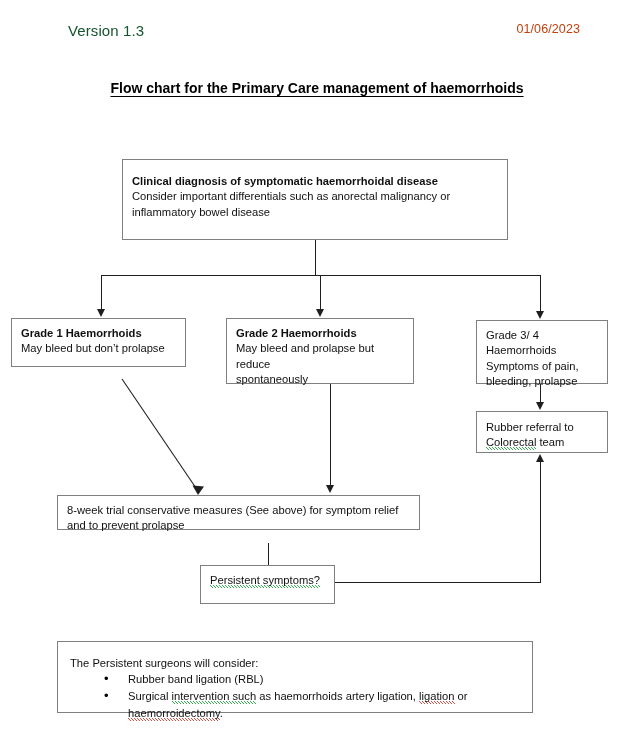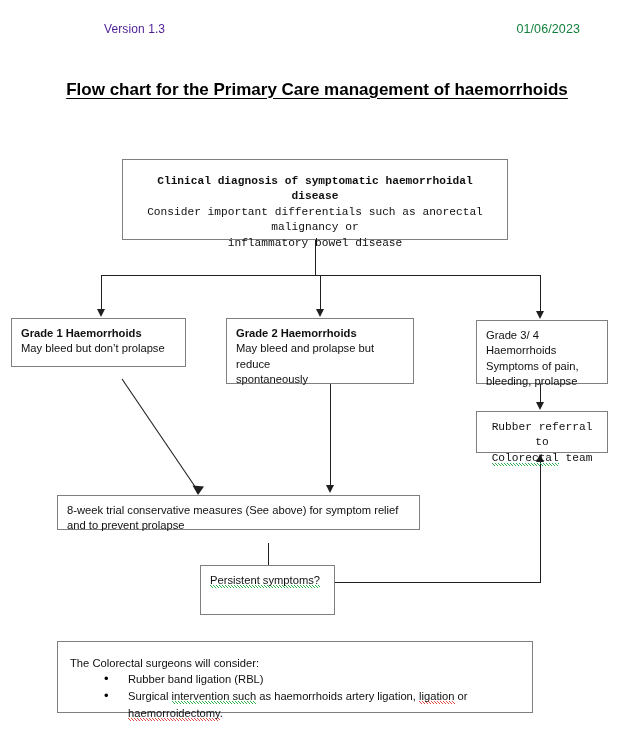--- a/index.html
+++ b/index.html
@@ -10,58 +10,58 @@
     color:#1a1a1a;
     position:relative;
     overflow:hidden;
     -webkit-font-smoothing:antialiased;
   }
   .page{position:absolute;inset:0;}
 
   
   .hdr-version{
     position:absolute;left:68px;top:22px;
-    font-size:12px;color:#4c1d95;letter-spacing:.1px;margin-left:36px;
+    font-size:15px;color:#14532d;letter-spacing:.1px;
   }
   .hdr-date{
     position:absolute;right:54px;top:22px;
-    font-size:12.5px;color:#15803d;letter-spacing:.1px;text-align:center;
+    font-size:12.5px;color:#c2410c;letter-spacing:.1px;text-align:center;
   }
   .doc-title{
     position:absolute;left:0;right:0;top:80px;
     text-align:center;
-    font-size:17px;font-weight:bold;color:#000;
+    font-size:14px;font-weight:bold;color:#000;
   }
   .doc-title span{
     text-decoration:underline;
     text-underline-offset:2.5px;
   }
 
   
   .node{
     position:absolute;
     border:1px solid #7f7f7f;
     background:#fff;
     box-sizing:border-box;
     font-size:11.2px;
     line-height:15.4px;
     color:#101010;
     padding:7px 9px;
   }
   .node .b{font-weight:bold;}
-  .node.center{text-align:center;font-family:Liberation Mono, monospace;}
+  .node.center{text-align:left;}
 
   
   #node-diagnosis{left:122px;top:159px;width:386px;height:81px;padding-top:14px;}
   #node-grade1{left:11px;top:318px;width:175px;height:49px;}
   #node-grade2{left:226px;top:318px;width:188px;height:66px;}
   #node-grade34{left:476px;top:320px;width:132px;height:64px;}
   #node-referral{left:476px;top:411px;width:132px;height:42px;padding-top:8px;}
   #node-trial{left:57px;top:495px;width:363px;height:35px;}
-  #node-persistent{left:200px;top:565px;width:135px;height:50px;}
+  #node-persistent{left:200px;top:565px;width:135px;height:39px;}
   #node-surgeons{left:57px;top:641px;width:476px;height:72px;padding:14px 12px 10px 12px;}
 
   
   .sq-green{
     background-image:linear-gradient(45deg,transparent 42%,#2faf4a 42%,#2faf4a 58%,transparent 58%);
     background-size:3px 3px;
     background-repeat:repeat-x;
     background-position:0 100%;
     padding-bottom:2px;
   }
@@ -172,20 +172,20 @@
 
   <div class="node" id="node-trial">
     <div>8-week trial conservative measures (See above) for symptom relief and to prevent prolapse</div>
   </div>
 
   <div class="node" id="node-persistent">
     <span class="sq-green">Persistent symptoms?</span>
   </div>
 
   <div class="node" id="node-surgeons">
-    <div>The Colorectal surgeons will consider:</div>
+    <div>The Persistent surgeons will consider:</div>
     <ul class="blist">
       <li><span>Rubber band ligation (RBL)</span></li>
       <li><span>Surgical </span><span class="sq-green">intervention  such</span><span> as haemorrhoids artery ligation, </span><span class="sq-red">ligation</span><span> or </span><span class="sq-red">haemorroidectomy</span><span>.</span></li>
     </ul>
   </div>
 
 </div>
 
 </body></html>

